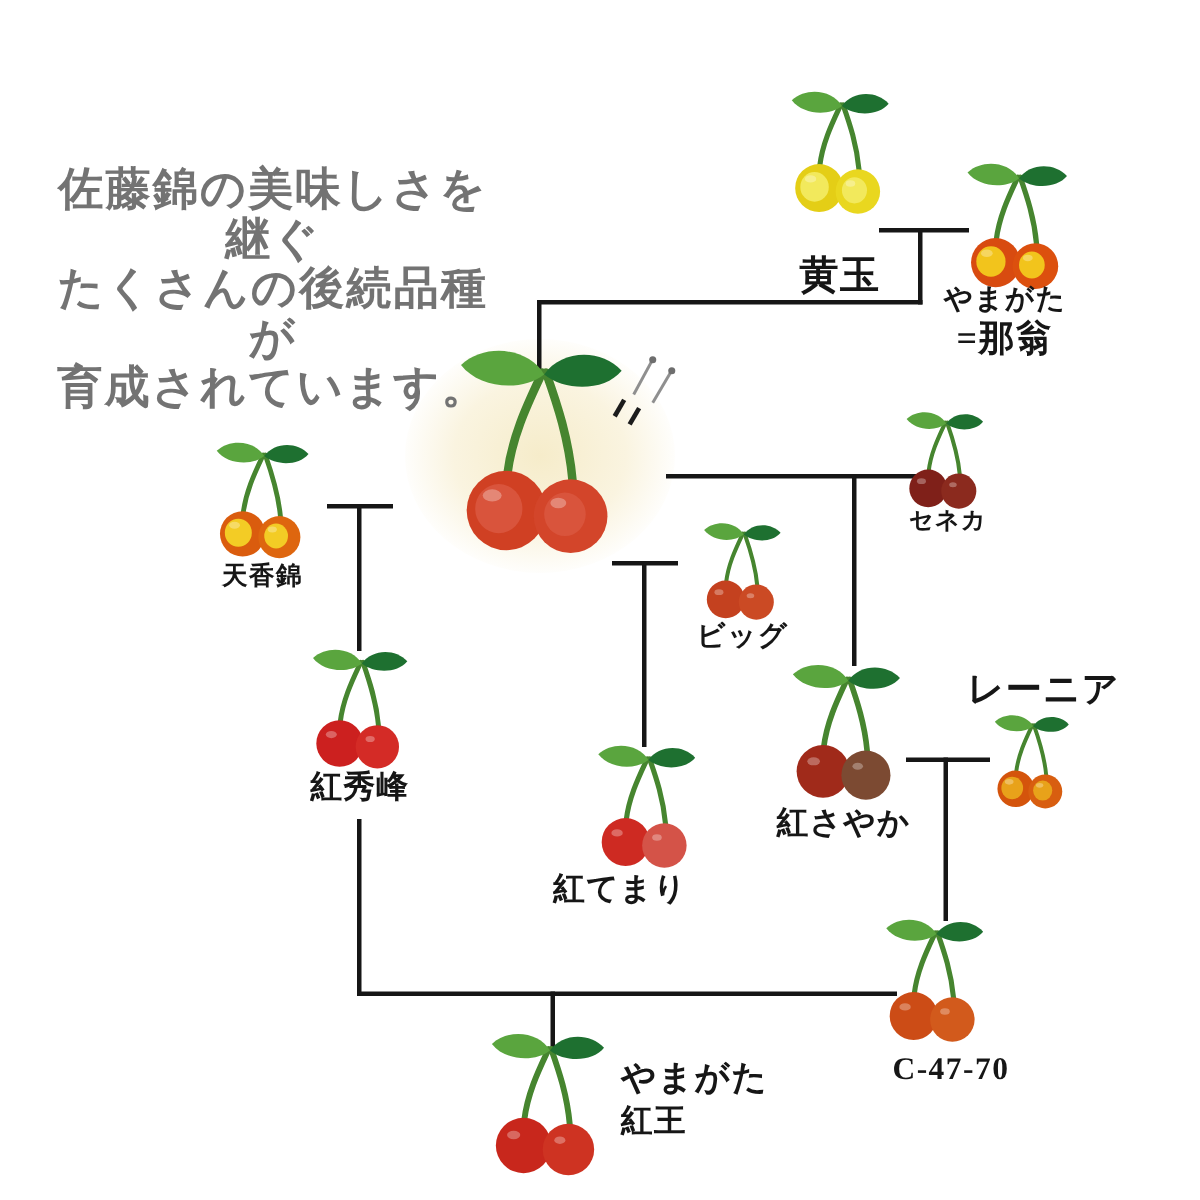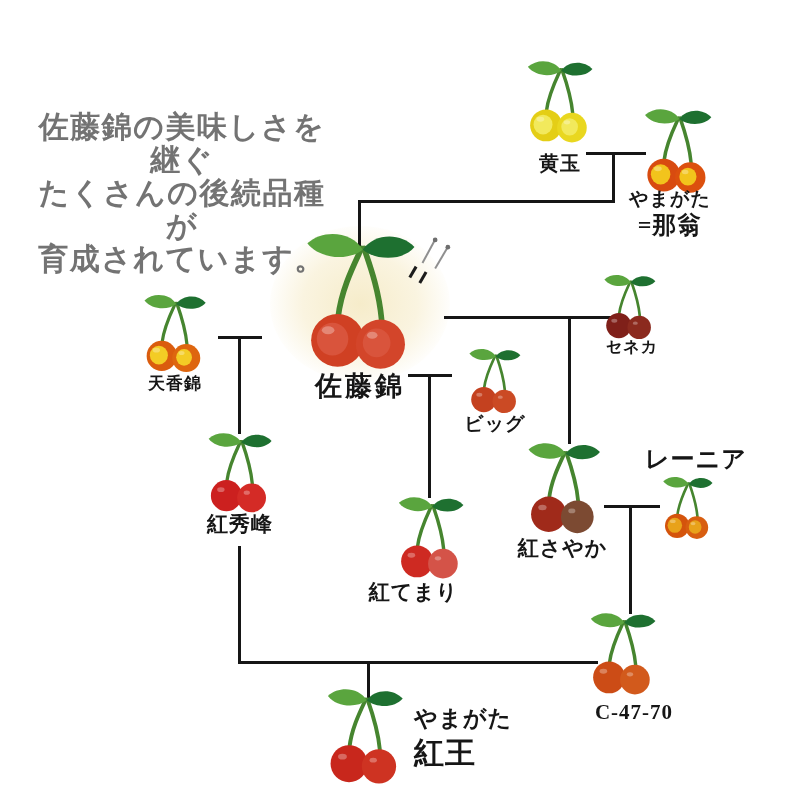--- a/index.html
+++ b/index.html
@@ -207,34 +207,33 @@
         <path d="M54 13 C 60 30 66 48 68 70" fill="none" stroke="#46852f" stroke-width="4.5" stroke-linecap="round"></path>
         <path d="M53 14 C 45 0 22 -3 9 9 C 19 22 42 23 53 14 Z" fill="#5aa53e"></path>
         <path d="M53 14 C 62 1 83 0 94 12 C 85 23 64 23 53 14 Z" fill="#1e7030"></path>
         <circle cx="33" cy="86" r="21" fill="#c8271c"></circle>
         <circle cx="67" cy="89" r="19.5" fill="#ce3322"></circle>
         <ellipse cx="25.5" cy="78" rx="5" ry="3.2" fill="#ffffff" opacity="0.3"></ellipse>
         <ellipse cx="60.5" cy="82" rx="4.2" ry="2.8" fill="#ffffff" opacity="0.3"></ellipse>
       </svg>
     </div>
 
-  <div class="vlabel" style="left:516px;top:150px;width:88px;font-size:20px">黄玉</div>
+  <div class="vlabel" style="left:516px;top:166px;width:88px;font-size:26px">黄玉</div>
   <div class="vlabel" style="left:608px;top:186px;width:124px;font-size:19px">やまがた</div>
   <div class="vlabel" style="left:608px;top:209px;width:124px;font-size:24px">=那翁</div>
-  <div class="vlabel" style="left:285px;top:368px;width:150px;font-size:27px;letter-spacing:3px">佐藤錦</div>
   <div class="vlabel" style="left:130px;top:372px;width:90px;font-size:17px">天香錦</div>
   <div class="vlabel" style="left:592px;top:337px;width:80px;font-size:16px">セネカ</div>
   <div class="vlabel" style="left:455px;top:411px;width:80px;font-size:19px">ビッグ</div>
   <div class="vlabel" style="left:195px;top:510px;width:90px;font-size:21px">紅秀峰</div>
   <div class="vlabel" style="left:366px;top:578px;width:95px;font-size:21px">紅てまり</div>
   <div class="vlabel" style="left:515px;top:534px;width:95px;font-size:21px">紅さやか</div>
   <div class="vlabel" style="left:645px;top:443px;width:85px;font-size:24px">レーニア</div>
   <div class="vlabel" style="left:588px;top:700px;width:92px;font-size:21px">C-47-70</div>
   <div class="vlabel left" style="left:414px;top:703px;width:110px;font-size:23px">やまがた</div>
-  <div class="vlabel left" style="left:414px;top:733px;width:110px;font-size:30px">紅王</div>
+  <div class="vlabel left" style="left:414px;top:733px;width:110px;font-size:21px">紅王</div>
 
   <div class="intro">
     <div>佐藤錦の美味しさを継ぐ</div>
     <div>たくさんの後続品種が</div>
     <div>育成されています。</div>
   </div>
 
 </div>
 
 </body></html>

